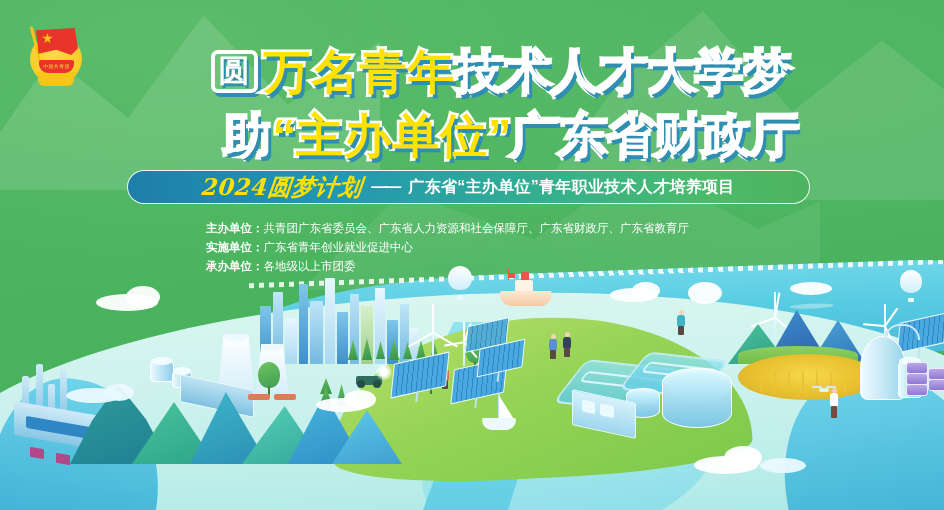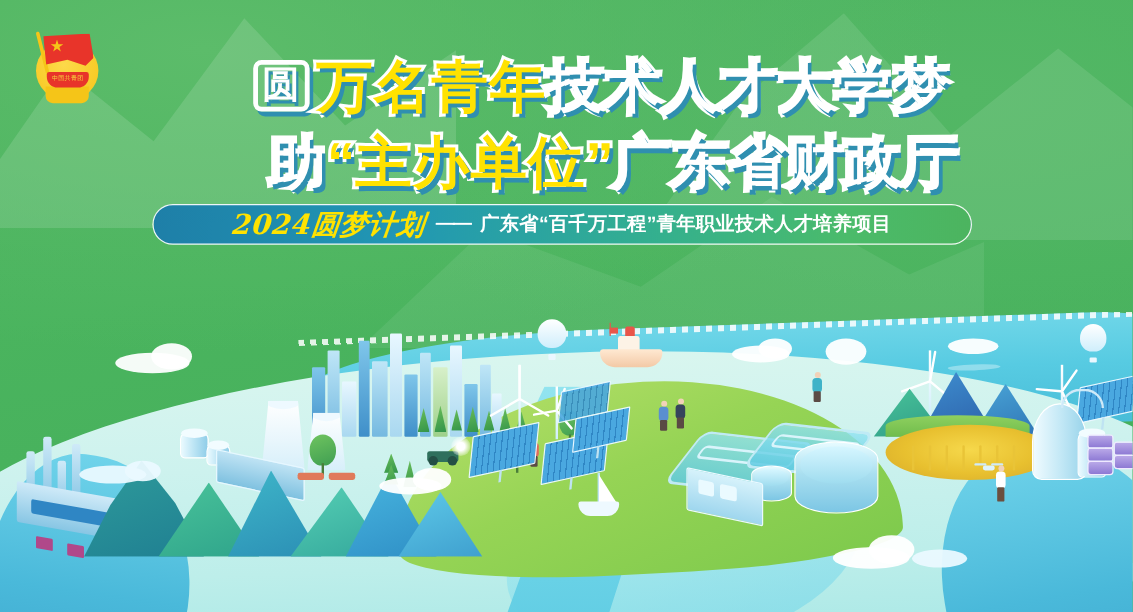--- a/index.html
+++ b/index.html
@@ -294,23 +294,34 @@
       <span class="boxed">圆</span><span class="ch-yellow">万名青年</span><span class="ch-white">技术人才大学梦</span>
     </div>
     <div class="tline tline2">
       <span class="ch-white">助</span><span class="quote">“</span><span class="ch-yellow">主办单位</span><span class="quote">”</span><span class="ch-white">广东省财政厅</span>
     </div>
   </div>
 
   <div class="banner">
     <span class="banner-year">2024圆梦计划</span>
     <span class="banner-dash">——</span>
-    <span class="banner-rest">广东省“百千万工程”青年职业技术人才培养项目</span>
+    <span class="banner-rest">广东省“主办单位”青年职业技术人才培养项目</span>
   </div>
 
+  <div class="orgs">
+    <div class="row">
+      <b>主办单位：</b><span class="val">共青团广东省委员会、广东省人力资源和社会保障厅、广东省财政厅、广东省教育厅</span>
+    </div>
+    <div class="row">
+      <b>实施单位：</b><span class="val">广东省青年创业就业促进中心</span>
+    </div>
+    <div class="row">
+      <b>承办单位：</b><span class="val">各地级以上市团委</span>
+    </div>
+  </div>
 
   <div class="scene">
 
     <div class="sea">
       <div class="wave" style="left:60px;top:38px;width:46px;"></div>
       <div class="wave" style="left:150px;top:58px;width:60px;"></div>
       <div class="wave" style="left:300px;top:30px;width:40px;"></div>
       <div class="wave" style="left:420px;top:62px;width:54px;"></div>
       <div class="wave" style="left:540px;top:40px;width:44px;"></div>
     </div>

